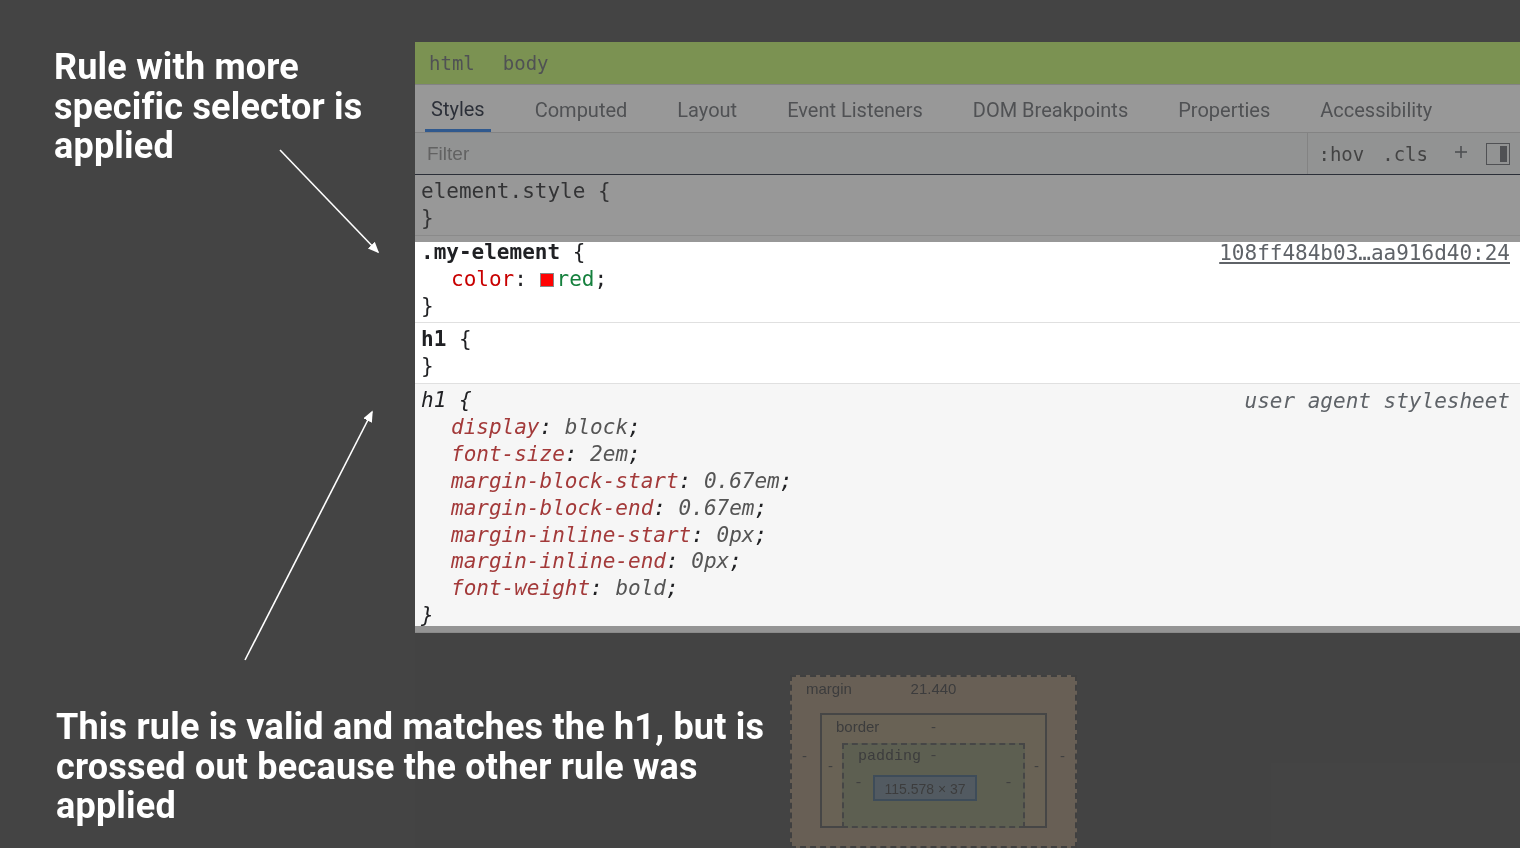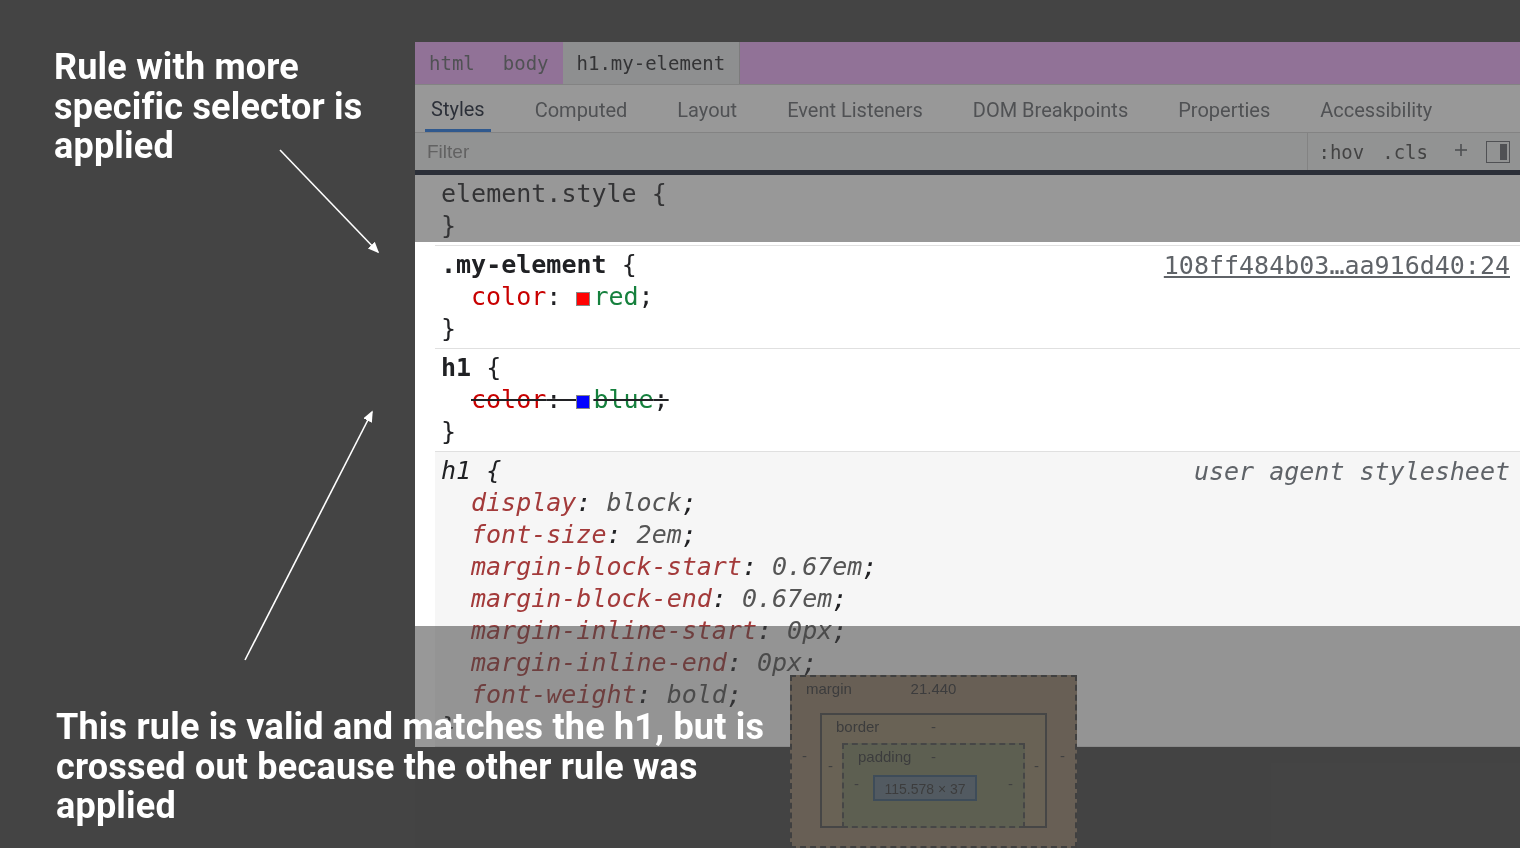--- a/index.html
+++ b/index.html
@@ -33,21 +33,21 @@
     position: absolute;
     left: 415px;
     top: 42px;
     width: 1105px;
     background: #ffffff;
     font-family: "SF Mono", Menlo, Consolas, monospace;
     color: #202124;
   }
   .breadcrumb {
     height: 43px;
-    background: #f0abfc;
+    background: #bef264;
     border-bottom: 1px solid #d0d0d0;
     display: flex;
     align-items: center;
     padding-left: 0;
     font-size: 19px;
     color: #5f6368;
   }
   .breadcrumb .crumb {
     padding: 0 14px;
     height: 100%;
@@ -77,21 +77,21 @@
   }
   .tabbar .tab.active {
     color: #0f172a;
     border-bottom: 3px solid #1a73e8;
     margin-bottom: -1px;
   }
   .filterbar {
     height: 42px;
     display: flex;
     align-items: center;
-    border-bottom: 5px solid #0f172a;
+    border-bottom: 1px solid #0f172a;
     background: #f1f3f4;
   }
   .filter-input {
     flex: 1;
     height: 100%;
     border: none;
     background: transparent;
     padding: 0 12px;
     font-size: 19px;
     font-family: -apple-system, sans-serif;
@@ -112,23 +112,22 @@
     padding: 0 8px;
     cursor: pointer;
     height: 100%;
     display: flex;
     align-items: center;
     justify-content: center;
   }
   .plus-icon svg { width: 18px; height: 18px; }
   
   .rules {
-    font-size: 25px;
+    font-size: 21px;
     line-height: 1.28;
-    padding-left: 20px;
   }
   .rule {
     padding: 3px 8px 3px 6px;
     border-bottom: 1px solid #e0e0e0;
     position: relative;
     background: #ffffff;
   }
   .rule.ua {
     background: #f6f6f6;
     font-style: italic;
@@ -184,20 +183,21 @@
     position: absolute;
     left: 30px; right: 30px; top: 38px; bottom: 20px;
     background: #fddc9a;
     border: 2px solid #555;
   }
   .bm-padding {
     position: absolute;
     left: 52px; right: 52px; top: 68px; bottom: 20px;
     background: #c2cf8a;
     border: 2px dashed #555;
+    font-family: Liberation Mono, monospace;
   }
   .bm-content {
     position: absolute;
     left: 83px; right: 100px; top: 100px; height: 26px;
     border: 2px solid #2b70b0;
     background: #8eb6d5;
     font-size: 14px;
     text-align: center;
     line-height: 24px;
   }
@@ -206,21 +206,20 @@
   .dash { color: #333; }
 </style>
 </head>
 <body>
 
 <div class="devtools">
 
   <div class="breadcrumb">
     <div class="crumb">html</div>
     <div class="crumb">body</div>
-    <div class="crumb selected">h1.my-element</div>
   </div>
 
   <div class="tabbar">
     <div class="tab active">Styles</div>
     <div class="tab">Computed</div>
     <div class="tab">Layout</div>
     <div class="tab">Event Listeners</div>
     <div class="tab">DOM Breakpoints</div>
     <div class="tab">Properties</div>
     <div class="tab">Accessibility</div>
@@ -257,24 +256,20 @@
       <div class="selector"><span class="bold">.my-element</span> <span class="brace">{</span></div>
       <div class="decl">
         <span class="prop">color</span><span>: </span>
         <span class="swatch" style="background:#ff0202;"></span><span class="val">red</span><span>;</span>
       </div>
       <div class="brace">}</div>
     </div>
 
     <div class="rule">
       <div class="selector"><span class="bold">h1</span> <span class="brace">{</span></div>
-      <div class="decl">
-        <span class="strike"><span class="prop">color</span><span>: </span></span>
-        <span class="swatch" style="background:#0202ff;"></span><span class="strike"><span class="val">blue</span><span>;</span></span>
-      </div>
       <div class="brace">}</div>
     </div>
 
     <div class="rule ua">
       <span class="ua-label">user agent stylesheet</span>
       <div class="selector"><span>h1 {</span></div>
       <div class="decl"><span class="prop">display</span>: <span class="val">block</span>;</div>
       <div class="decl"><span class="prop">font-size</span>: <span class="val">2em</span>;</div>
       <div class="decl"><span class="prop">margin-block-start</span>: <span class="val">0.67em</span>;</div>
       <div class="decl"><span class="prop">margin-block-end</span>: <span class="val">0.67em</span>;</div>

